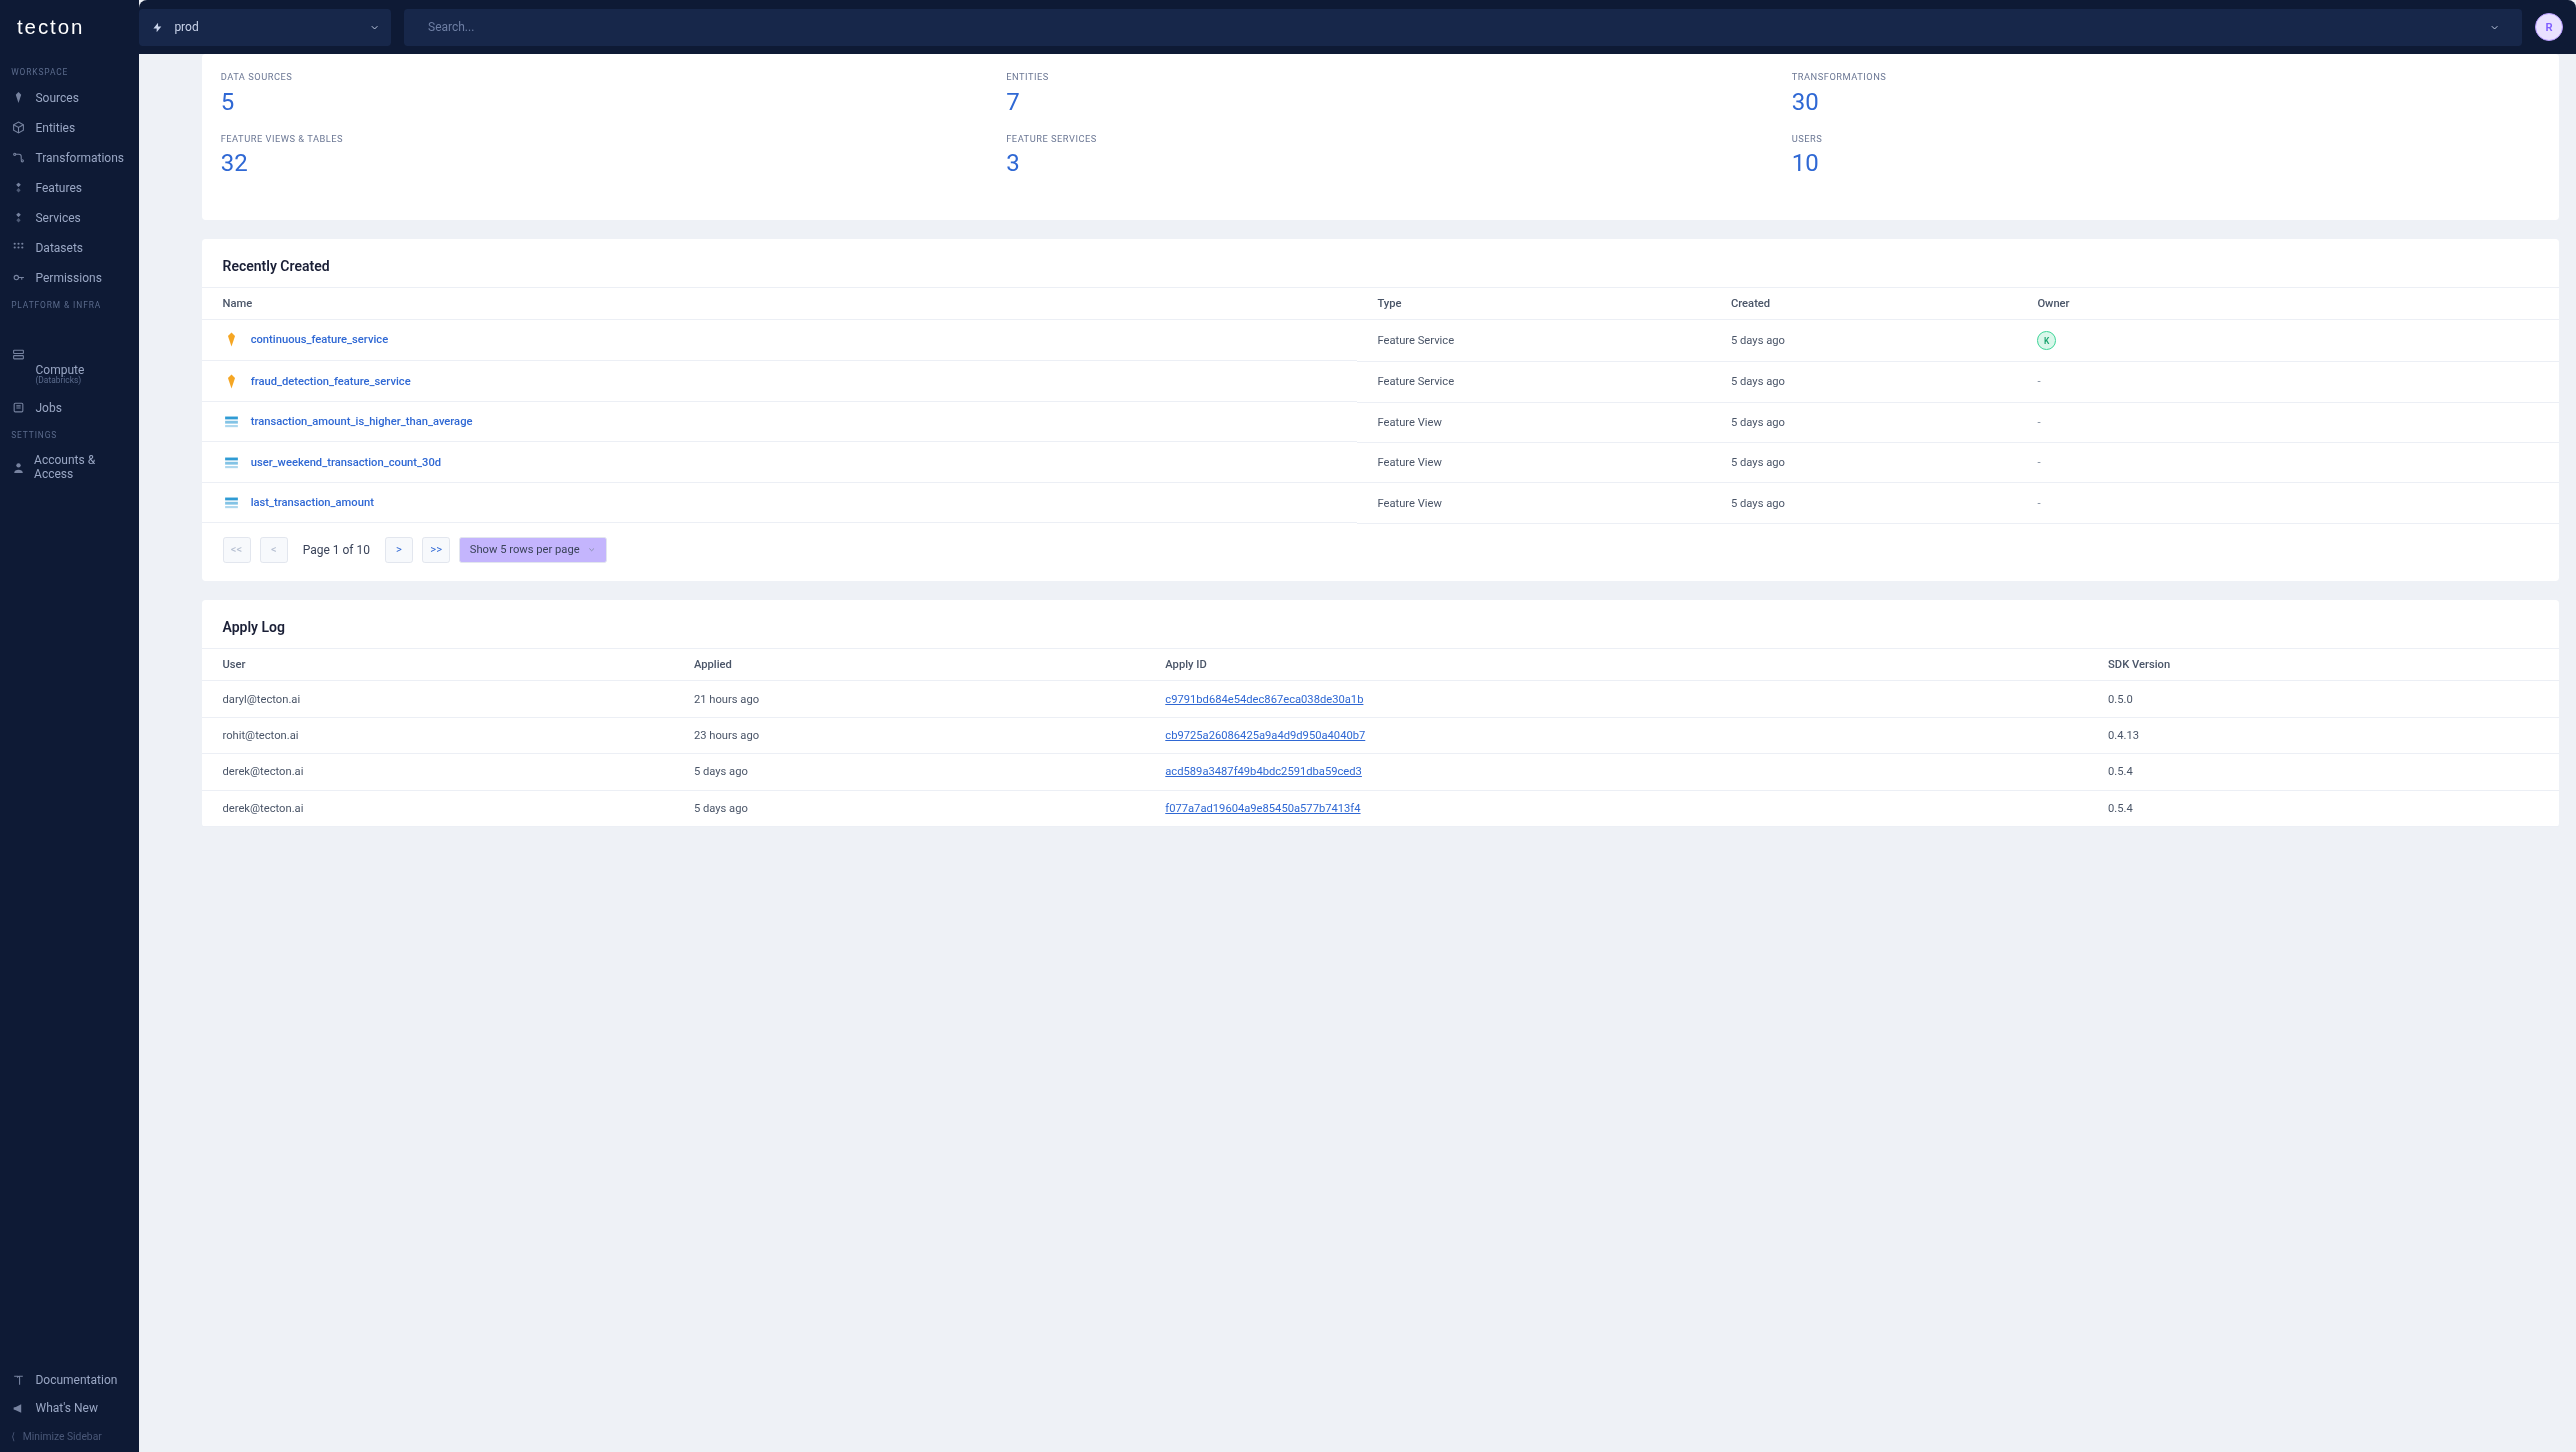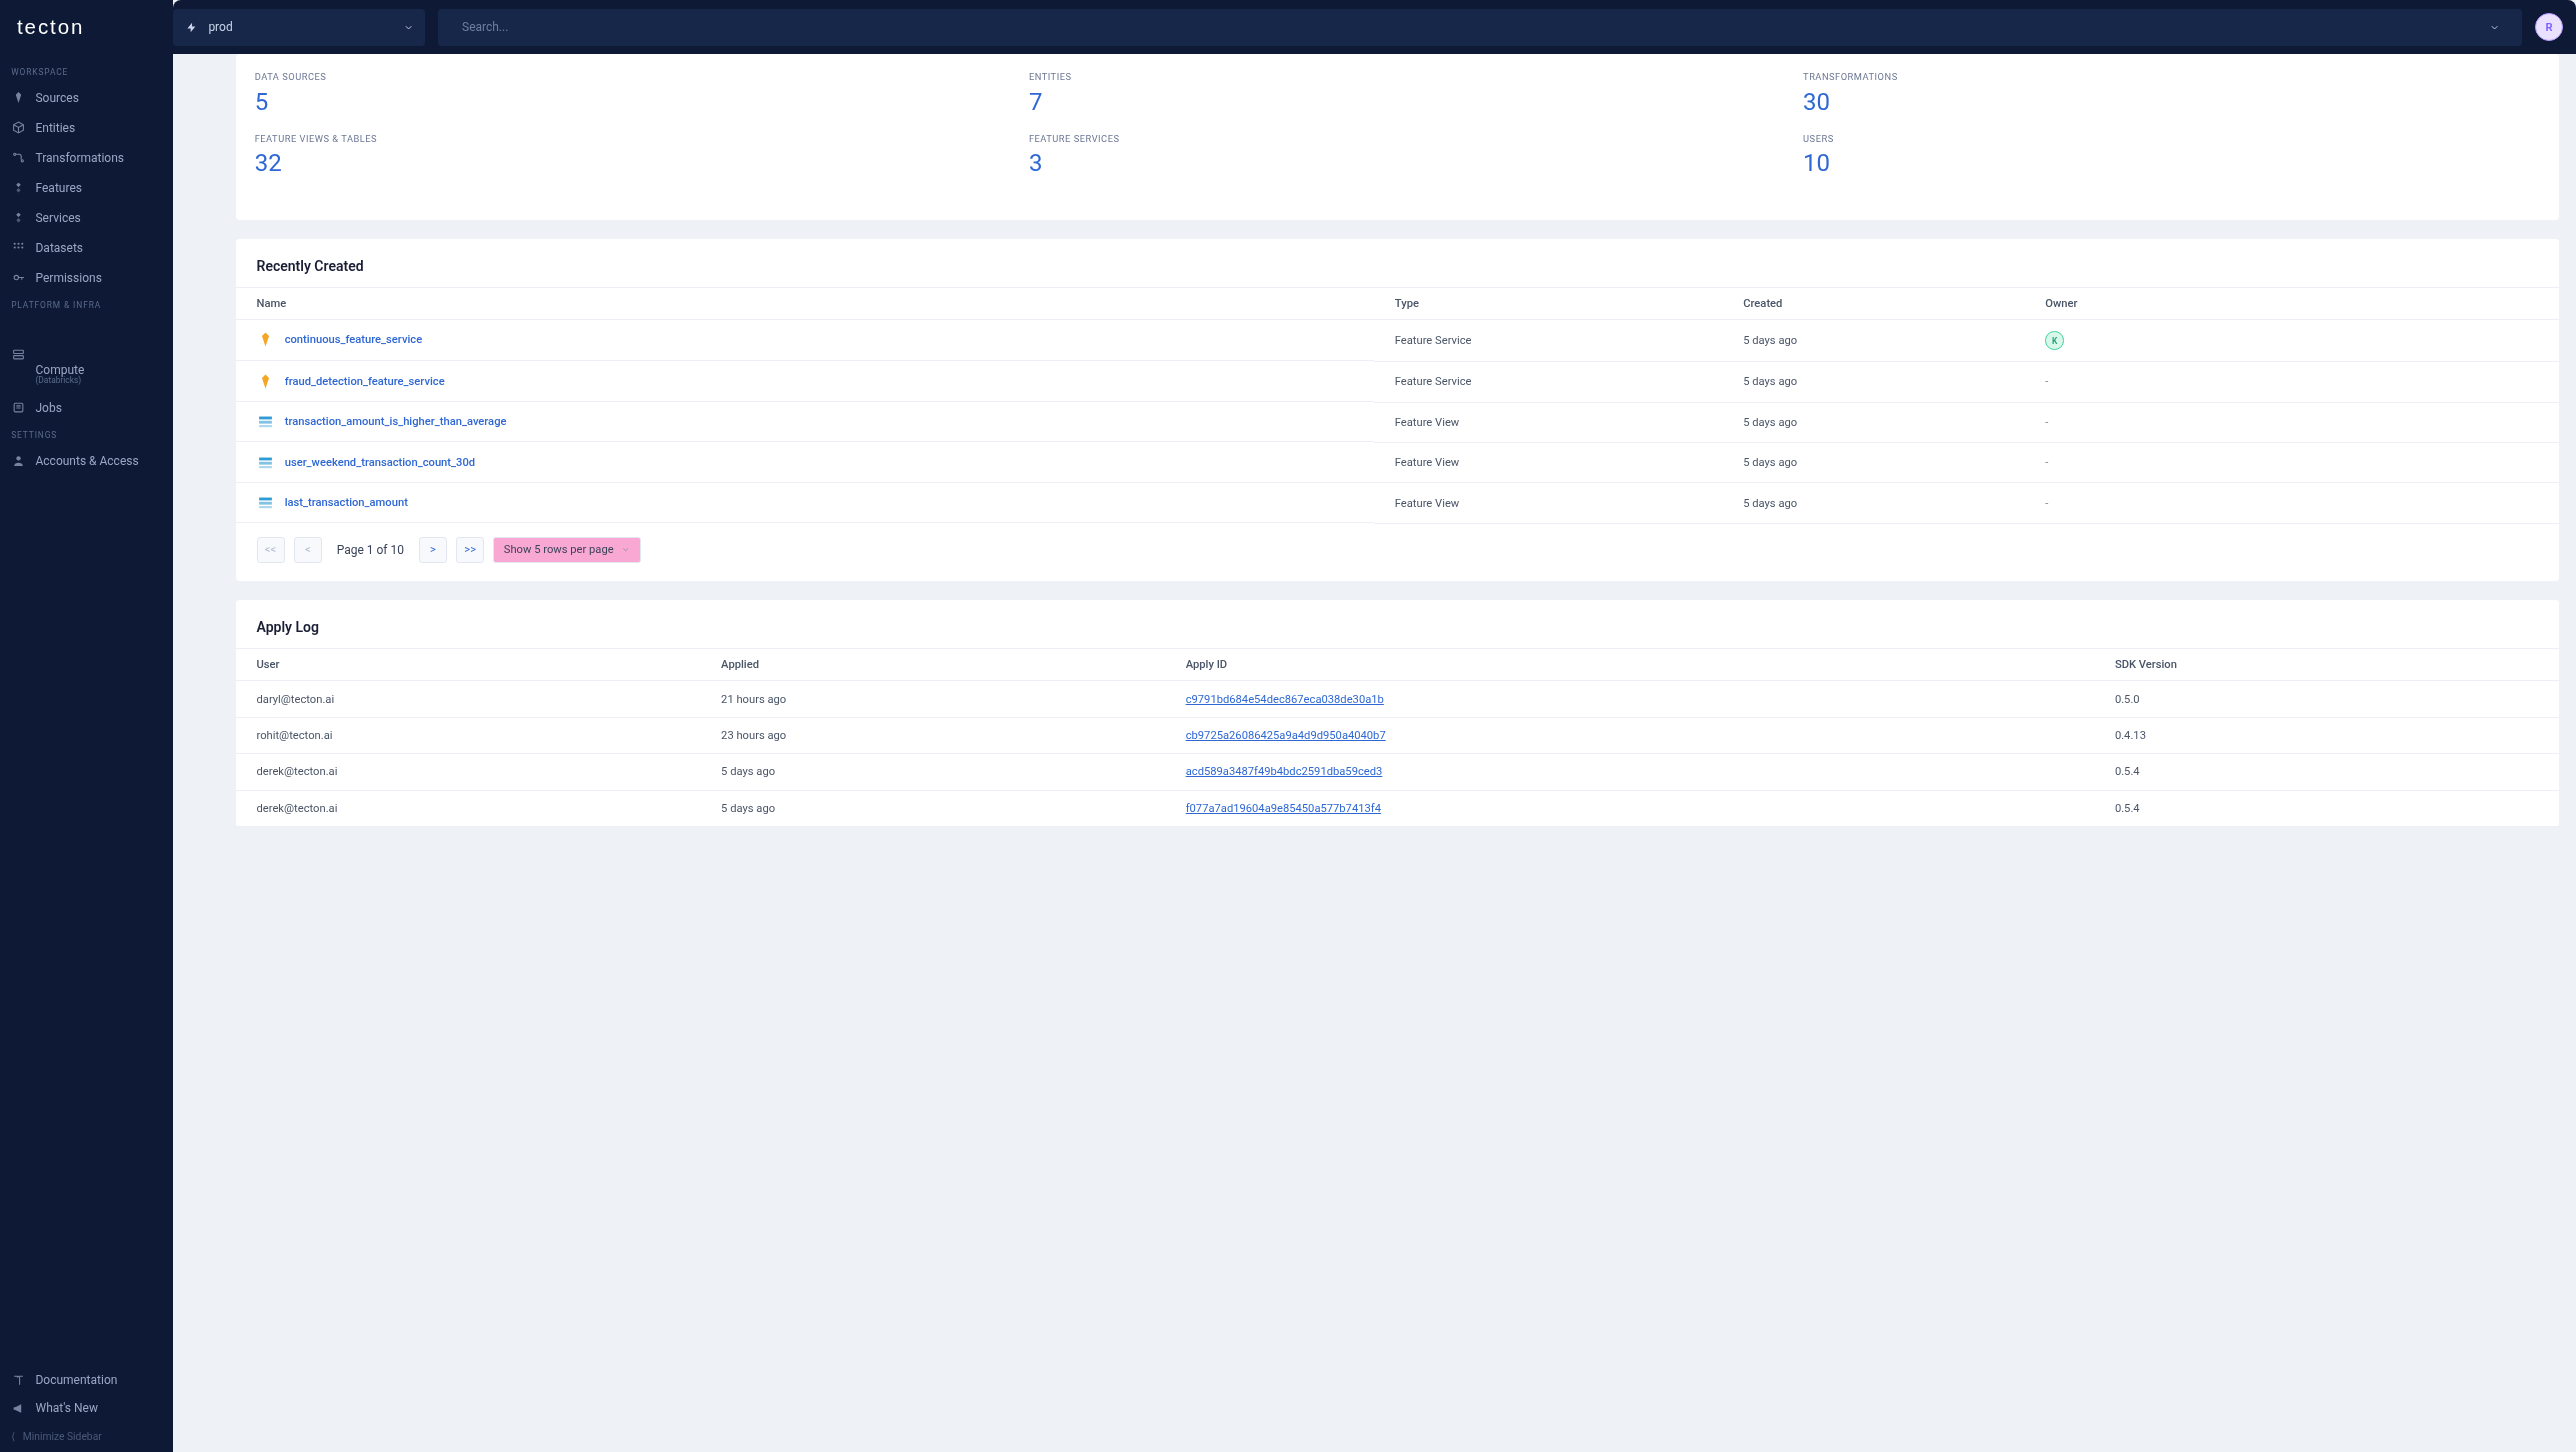--- a/index.html
+++ b/index.html
@@ -1,20 +1,20 @@
 <!DOCTYPE html>
 <html style="font-size:15px"><head>
 <meta charset="utf-8">
 <style>
 * { margin: 0; padding: 0; box-sizing: border-box; }
 body { font-family: -apple-system, BlinkMacSystemFont, "Segoe UI", Roboto, sans-serif; background: #eef1f6; color: #1a1f36; font-size: 12px; }
 .app { display: flex; height: 100vh; overflow: hidden; }
 
 
-.sidebar { width: 173px; background: #0e1a35; color: #cdd5e5; display: flex; flex-direction: column; flex-shrink: 0; }
+.sidebar { width: 139px; background: #0e1a35; color: #cdd5e5; display: flex; flex-direction: column; flex-shrink: 0; }
 .logo { padding: 15px 17px 20.5px; font-size: 20.5px; letter-spacing: 1.9px; color: #fff; font-weight: 300; font-family: sans-serif; text-transform: lowercase; }
 .nav-section-label { font-size: 8.4px; letter-spacing: 0.9px; color: #5b6b8c; padding: 7.5px 11.2px 5.6px; }
 .nav-item { display: flex; align-items: center; gap: 9.3px; padding: 7.5px 11.2px; color: #9aa7c4; cursor: pointer; font-size: 12px; }
 .nav-item .icon { width: 15px; height: 15px; display: flex; align-items: center; justify-content: center; opacity: .75; }
 .nav-item .sub { font-size: 8.4px; color: #5b6b8c; margin-top: -1.9px; }
 .nav-item .col { display: flex; flex-direction: column; margin-top: 40px; }
 .sidebar-spacer { flex: 1; }
 .sidebar-bottom .nav-item { padding: 6.5px 11.2px; }
 .minimize { padding: 7.5px 11.2px 9.3px; font-size: 10.3px; color: #4a5878; cursor: pointer; display:flex; gap:7.5px; align-items:center; }
 
@@ -50,21 +50,21 @@
 .row-icon { width: 17px; height: 17px; display:inline-flex; align-items:center; justify-content:center; }
 .owner-badge { width: 18.7px; height: 18.7px; border-radius: 50%; background: #d9f7ea; border: 0.9px solid #3dd598; display:flex; align-items:center; justify-content:center; font-size:8.4px; color:#1aa36f; font-weight:600; }
 .muted { color: #7a869a; }
 .link { color: #2f68d4 !important; }
 
 
 .pagination { display: flex; align-items: center; gap: 9.3px; padding: 13px 20.5px 18.7px; }
 .pg-btn { min-width: 28px; height: 26px; border: 0.9px solid #e2e6ee; background: #f7f9fc; border-radius: 2.8px; display:flex; align-items:center; justify-content:center; font-size:11.2px; color:#2f68d4; cursor:pointer; padding:0 5.6px; }
 .pg-btn.disabled { color: #b7c0d2; cursor: default; }
 .pg-label { font-size: 12px; color: #3a4359; margin: 0 5.6px; }
-.rows-dd { height: 26px; border: 0.9px solid #e2e6ee; background:#f9a8d4; border-radius:2.8px; display:flex; align-items:center; padding:0 9.3px; font-size:11.2px; color:#3a4359; cursor:pointer; gap:7.5px; }
+.rows-dd { height: 26px; border: 0.9px solid #e2e6ee; background:#c4b5fd; border-radius:2.8px; display:flex; align-items:center; padding:0 9.3px; font-size:11.2px; color:#3a4359; cursor:pointer; gap:7.5px; }
 .chev { width: 9.3px; height: 9.3px; }
 
 
 svg { display:block; }
 </style>
 </head>
 <body>
 
 <div class="app">
 

